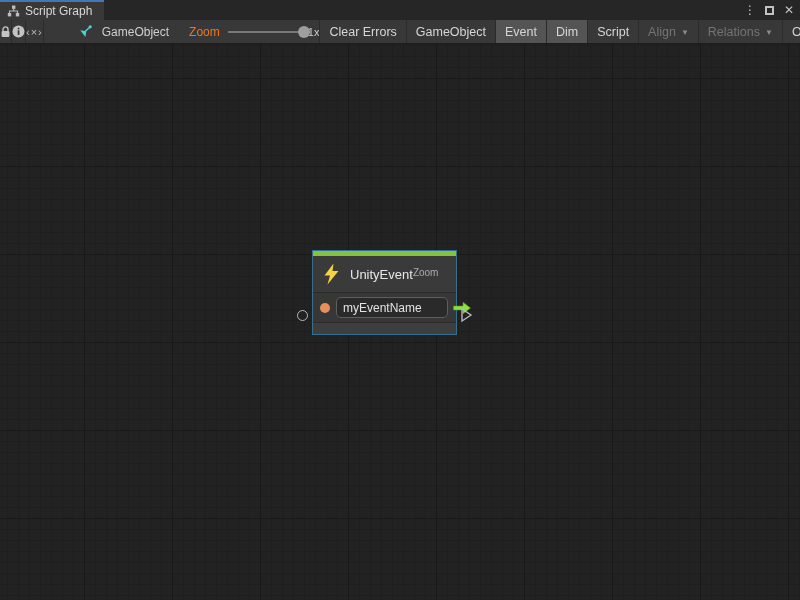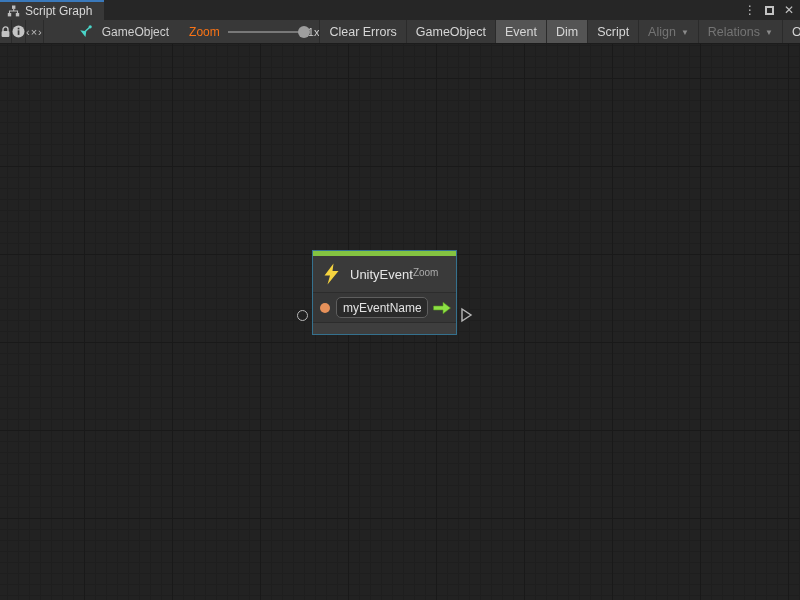--- a/index.html
+++ b/index.html
@@ -55,21 +55,21 @@
           background:#3a3a3a; cursor:grab; }
   .node-accent { height:5px; background:#84c341; }
   .node-header { display:flex; align-items:center; gap:10px; padding:7px 10px 7px 10px; background:#3a3a3a; }
   .node-titles { display:flex; }
   .node-title { font-size:13px; color:#e6e6e6; line-height:15px; }
   .node-subtitle { font-size:10px; color:#ababab; line-height:12px; }
   .node-portrow { display:flex; align-items:center; background:#373737;
                   border-top:1px solid #2c2c2c; border-bottom:1px solid #2c2c2c;
                   padding:5px 4px 5px 7px; height:31px; position:relative; }
   .port-dot { width:10px; height:10px; border-radius:50%; background:#e6915a; flex:none; cursor:crosshair; }
-  .event-field { width:92px; height:21px; margin-left:6px; background:#2a2a2a; border:1px solid #5e5e5e;
+  .event-field { width:112px; height:21px; margin-left:6px; background:#2a2a2a; border:1px solid #5e5e5e;
                  border-radius:5px; color:#e2e2e2; font-size:12px; padding:0 6px;
                  font-family:"Liberation Sans","DejaVu Sans",sans-serif; }
   .arrow-out { margin-left:4px; display:flex; align-items:center; cursor:crosshair; }
   .node-footer { height:11px; background:#3e3e3e; }
   .ext-port-in { position:absolute; left:-16px; top:59px; width:11px; height:11px; border-radius:50%;
                  border:1.5px solid #b8b8b8; cursor:crosshair; }
   .ext-port-out { position:absolute; right:-17px; top:56px; cursor:crosshair; }
 </style>
 </head>
 <body>

